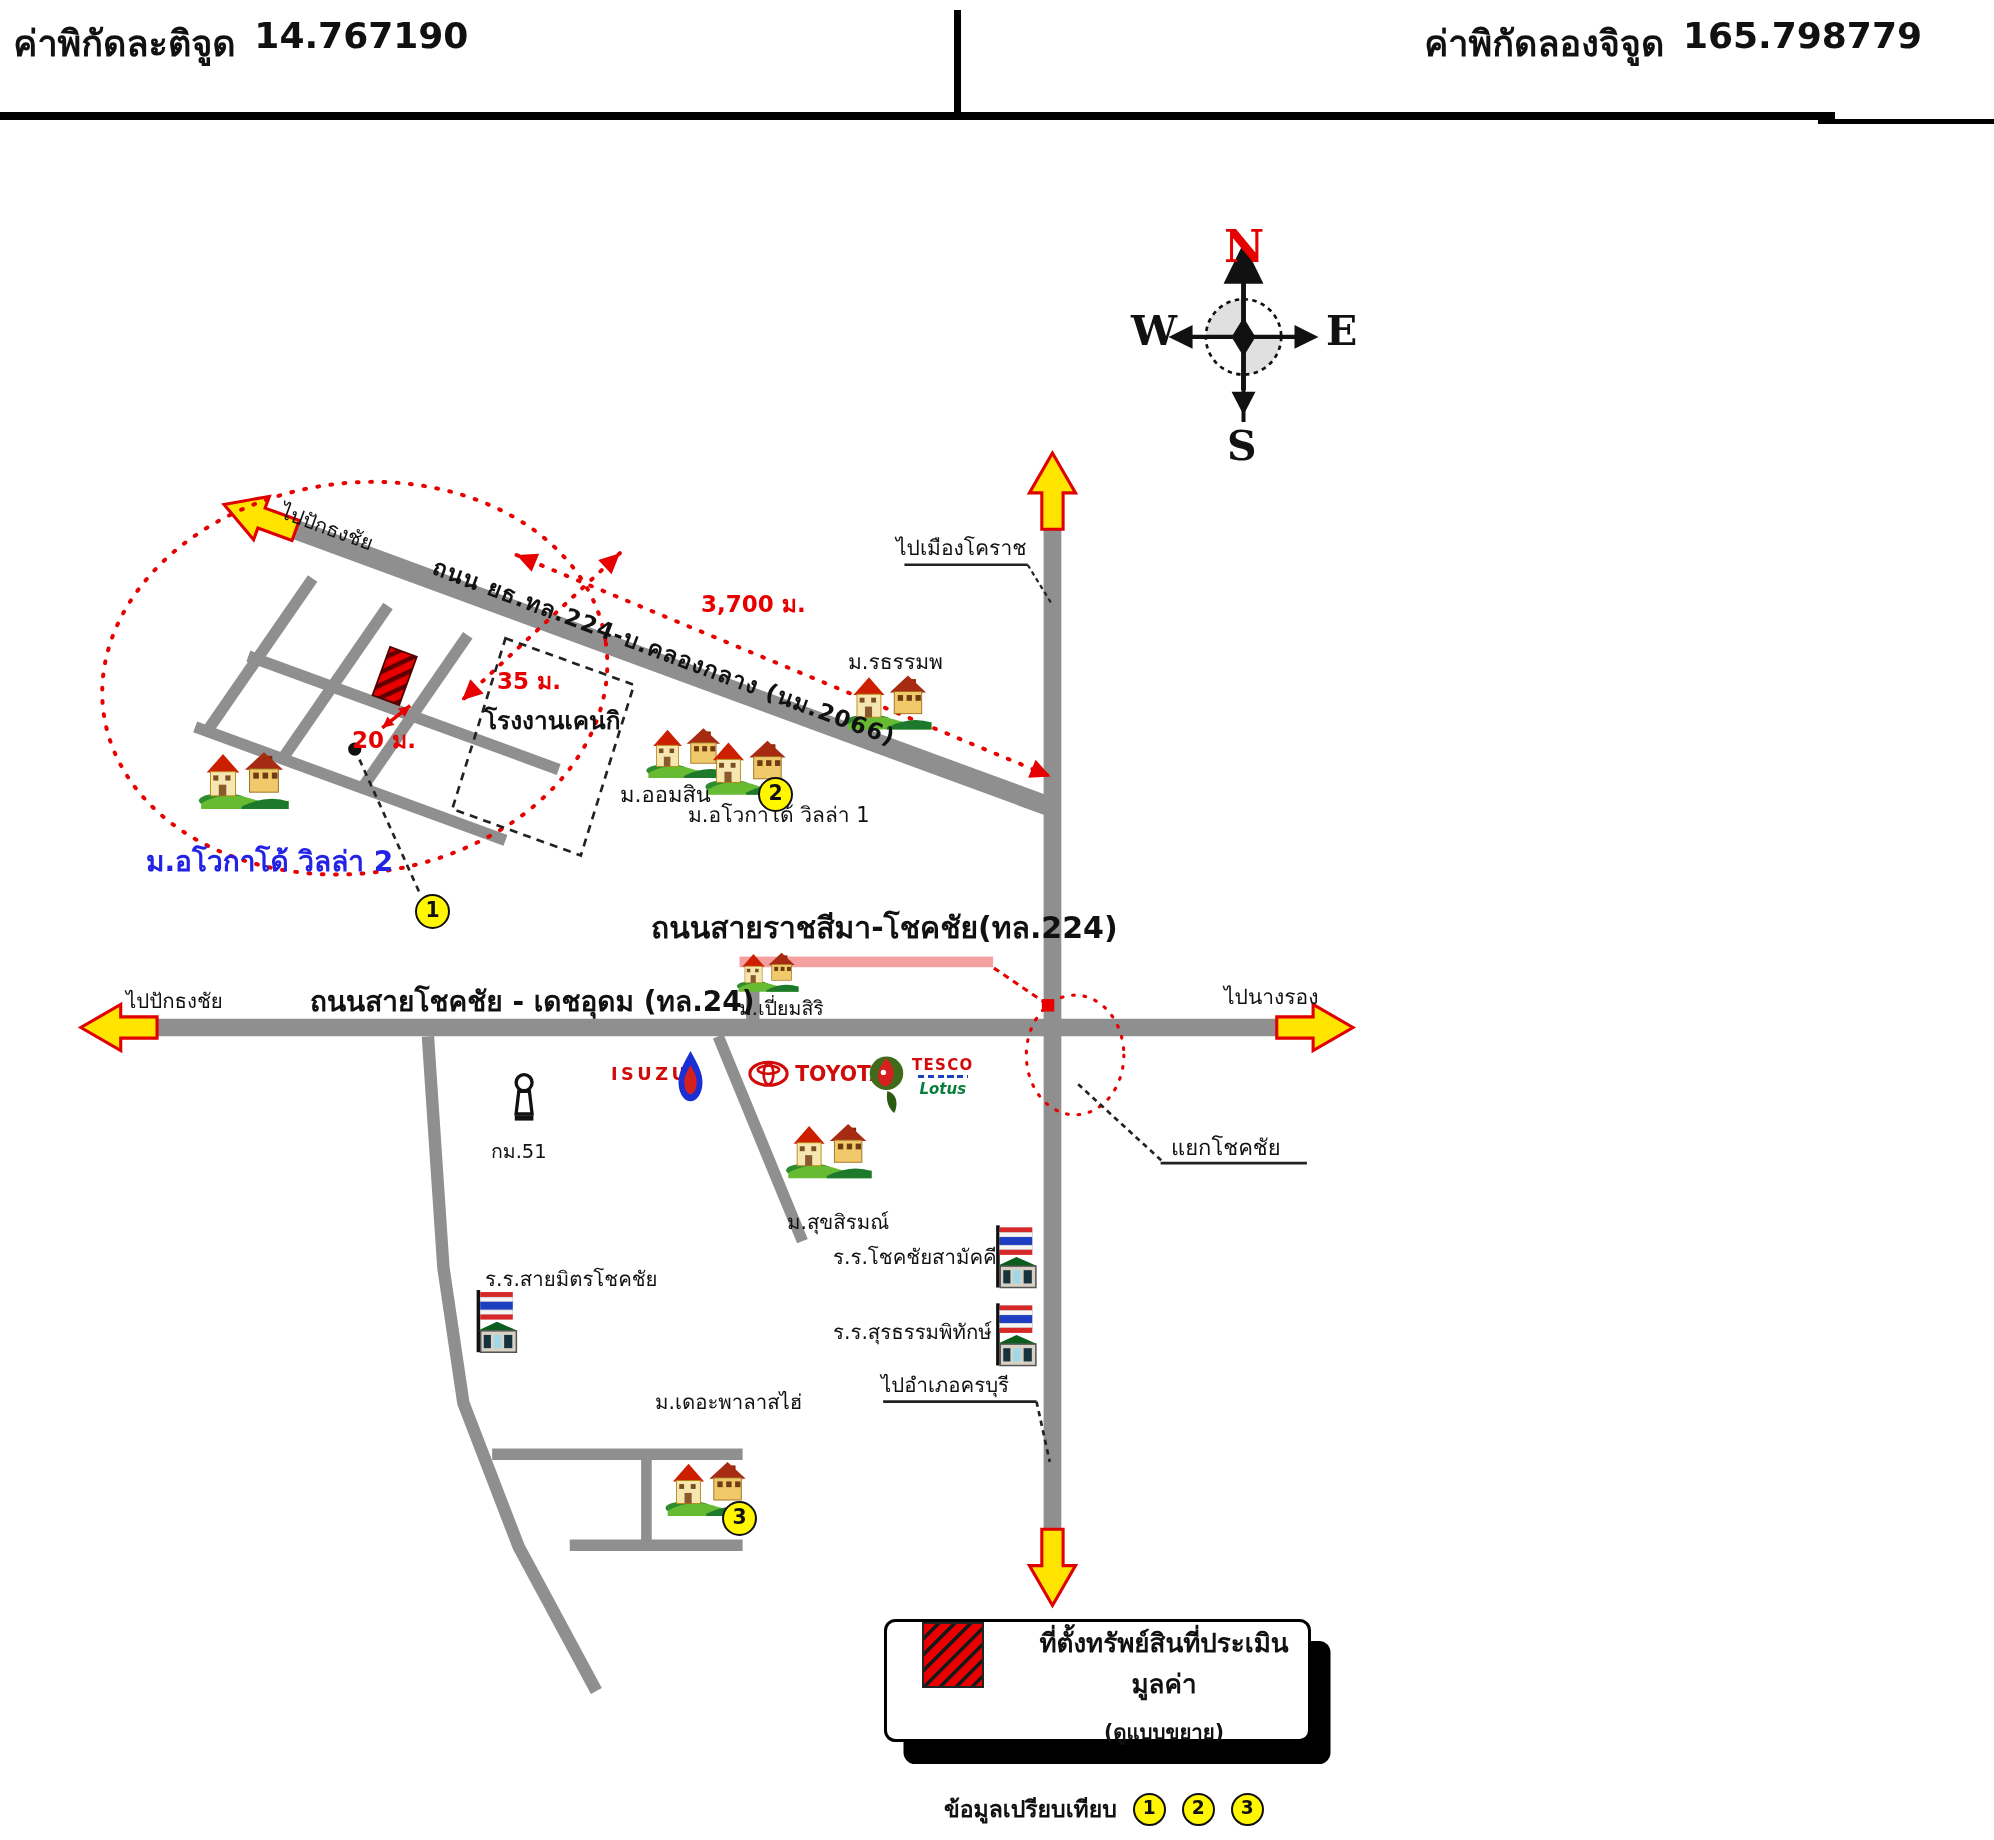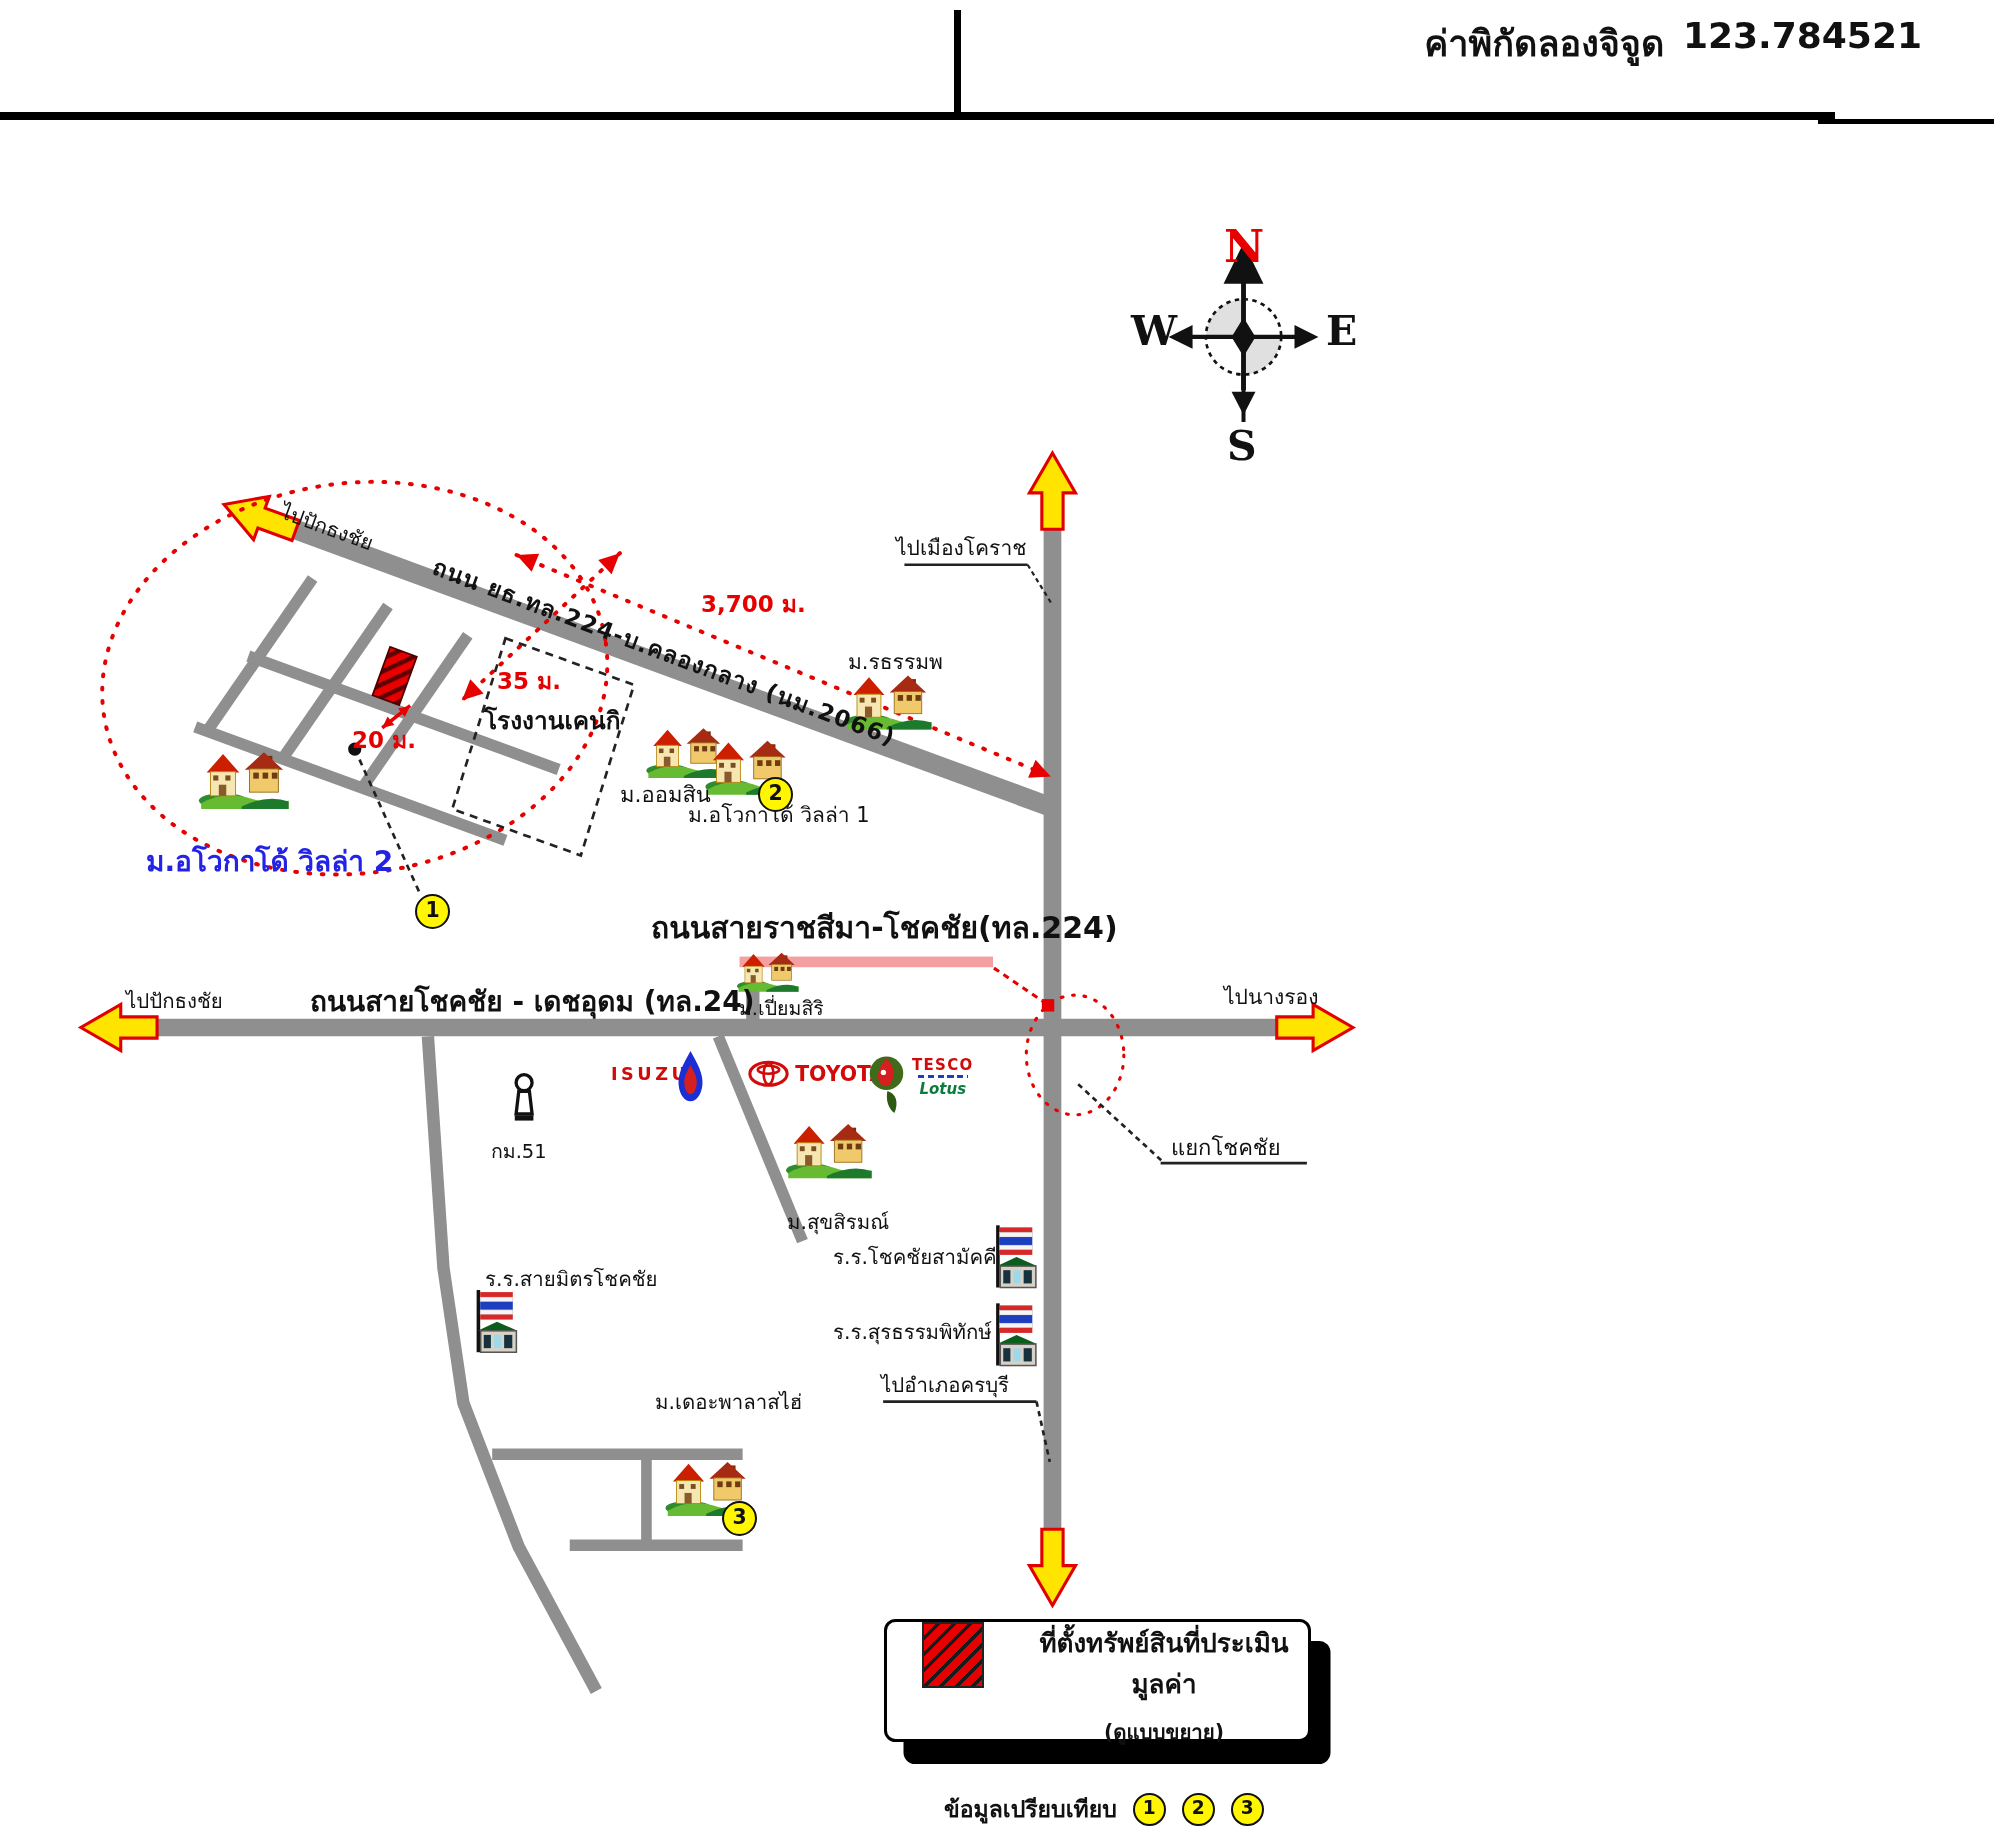--- a/index.html
+++ b/index.html
@@ -160,23 +160,27 @@
     <use href="#village" transform="translate(1770,2520) scale(1.0)"></use>
     <use href="#village" transform="translate(1498,3282) scale(1.0)"></use>
 
     <use href="#school" transform="translate(2240,2762) scale(1.15)"></use>
     <use href="#school" transform="translate(2240,2938) scale(1.15)"></use>
     <use href="#school" transform="translate(1068,2908) scale(1.15)"></use>
 
     <use href="#kmpost" transform="translate(1152,2420) scale(1.5)"></use>
   </svg>
 
+  <div class="lbl b" style="left:13.3px;top:15px;font-size:36px;display:flex;gap:18.6px;">
+    <span>ค่าพิกัดละติจูด</span>
+    <span>14.767190</span>
+  </div>
   <div class="lbl b" style="right:73px;top:15px;font-size:36px;display:flex;gap:18.6px;">
     <span>ค่าพิกัดลองจิจูด</span>
-    <span>123.784521</span>
+    <span>165.798779</span>
   </div>
   <div class="abs" style="left:954px;top:9.8px;width:7px;height:106px;background:#000;z-index:2;"></div>
   <div class="abs" style="left:0;top:112px;width:1835px;height:8px;background:#000;z-index:2;"></div>
   <div class="abs" style="left:1818px;top:119px;width:177px;height:5.3px;background:#000;z-index:2;"></div>
 
   <div class="lbl b" style="left:1224px;top:221px;font-size:44px;color:#e60000;font-family:'DejaVu Serif','Liberation Serif',serif;">N</div>
   <div class="lbl b" style="left:1131px;top:307px;font-size:41px;font-family:'DejaVu Serif','Liberation Serif',serif;">W</div>
   <div class="lbl b" style="left:1326px;top:307px;font-size:41px;font-family:'DejaVu Serif','Liberation Serif',serif;">E</div>
   <div class="lbl b" style="left:1227px;top:422px;font-size:41px;font-family:'DejaVu Serif','Liberation Serif',serif;">S</div>
 

